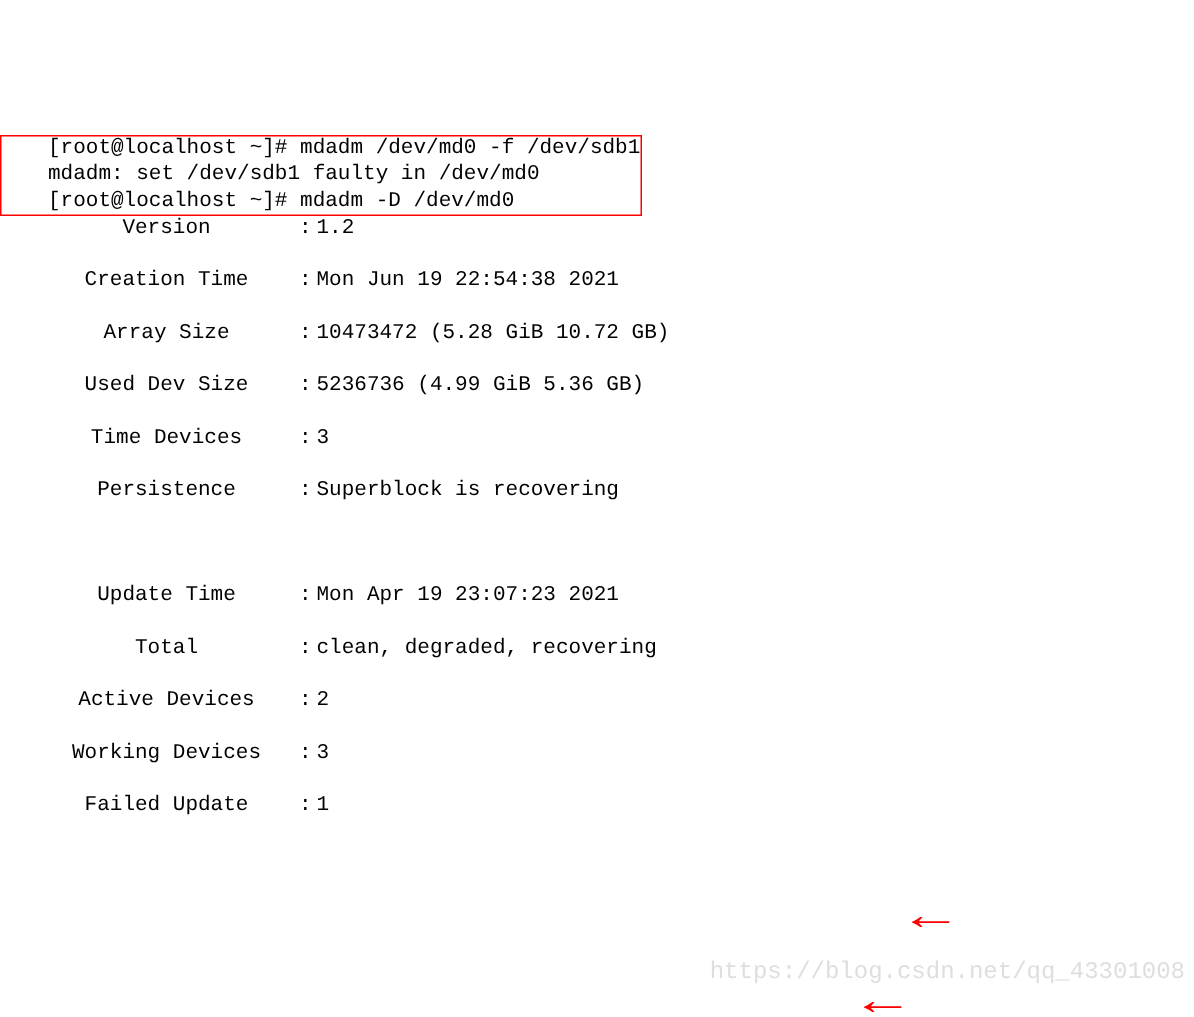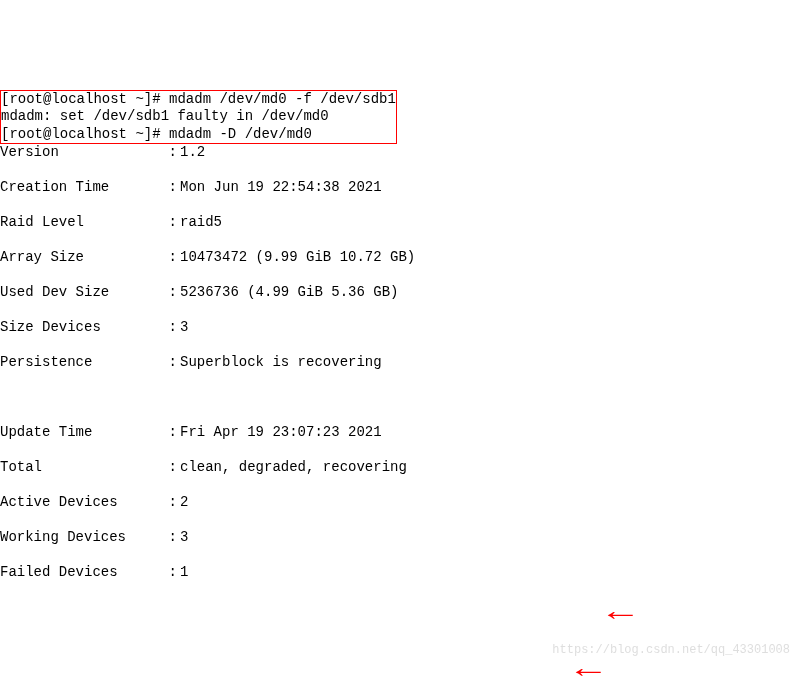--- a/index.html
+++ b/index.html
@@ -11,36 +11,36 @@
       white-space: pre;
       width: 796px;
       height: 678px;
       overflow: hidden;
       position: relative;
       line-height: 1.25;
     }
     .terminal {
       padding: 0;
     }
-    .line { display: block; }
+    .line { display: block; margin-left: 31px; }
     .box-top {
       border: 1px solid red;
       padding: 0;
       display: inline-block;
       margin-top: 2px;
     }
-    .label { display: inline-block; width: 160px; text-align: left; }
+    .label { display: inline-block; width: 160px; text-align: center; }
     .colon { display: inline-block; width: 20px; text-align: center; }
     .value { display: inline-block; }
     .watermark {
       position: absolute;
       right: 6px;
       bottom: 20px;
       color: rgba(200,200,200,0.6);
-      font-size: 12px;
+      font-size: 16px;
       margin-left: 16px;
     }
     .arrow1 {
       position: absolute;
       top: 595px;
       left: 612px;
       color: red;
       font-size: 28px;
       transform: scaleX(1.5);
     }
@@ -55,31 +55,30 @@
   </style>
 </head>
 <body>
 
 
 
 <div class="terminal">
 <div class="box-top"><span class="line">[root@localhost ~]# mdadm /dev/md0 -f /dev/sdb1</span><span class="line">mdadm: set /dev/sdb1 faulty in /dev/md0</span><span class="line">[root@localhost ~]# mdadm -D /dev/md0</span></div>
 <span class="line"><span class="label">Version</span><span class="colon"> : </span><span class="value">1.2</span></span>
 <span class="line"><span class="label">Creation Time</span><span class="colon"> : </span><span class="value">Mon Jun 19 22:54:38 2021</span></span>
-<span class="line"><span class="label">Raid Level</span><span class="colon"> : </span><span class="value">raid5</span></span>
-<span class="line"><span class="label">Array Size</span><span class="colon"> : </span><span class="value">10473472 (9.99 GiB 10.72 GB)</span></span>
+<span class="line"><span class="label">Array Size</span><span class="colon"> : </span><span class="value">10473472 (5.28 GiB 10.72 GB)</span></span>
 <span class="line"><span class="label">Used Dev Size</span><span class="colon"> : </span><span class="value">5236736 (4.99 GiB 5.36 GB)</span></span>
-<span class="line"><span class="label">Size Devices</span><span class="colon"> : </span><span class="value">3</span></span>
+<span class="line"><span class="label">Time Devices</span><span class="colon"> : </span><span class="value">3</span></span>
 <span class="line"><span class="label">Persistence</span><span class="colon"> : </span><span class="value">Superblock is recovering</span></span>
 <span class="line"> </span>
-<span class="line"><span class="label">Update Time</span><span class="colon"> : </span><span class="value">Fri Apr 19 23:07:23 2021</span></span>
+<span class="line"><span class="label">Update Time</span><span class="colon"> : </span><span class="value">Mon Apr 19 23:07:23 2021</span></span>
 <span class="line"><span class="label">Total</span><span class="colon"> : </span><span class="value">clean, degraded, recovering</span></span>
 <span class="line"><span class="label">Active Devices</span><span class="colon"> : </span><span class="value">2</span></span>
 <span class="line"><span class="label">Working Devices</span><span class="colon"> : </span><span class="value">3</span></span>
-<span class="line"><span class="label">Failed Devices</span><span class="colon"> : </span><span class="value">1</span></span>
+<span class="line"><span class="label">Failed Update</span><span class="colon"> : </span><span class="value">1</span></span>
 
 
 
 
 
 
 
 
 
 

